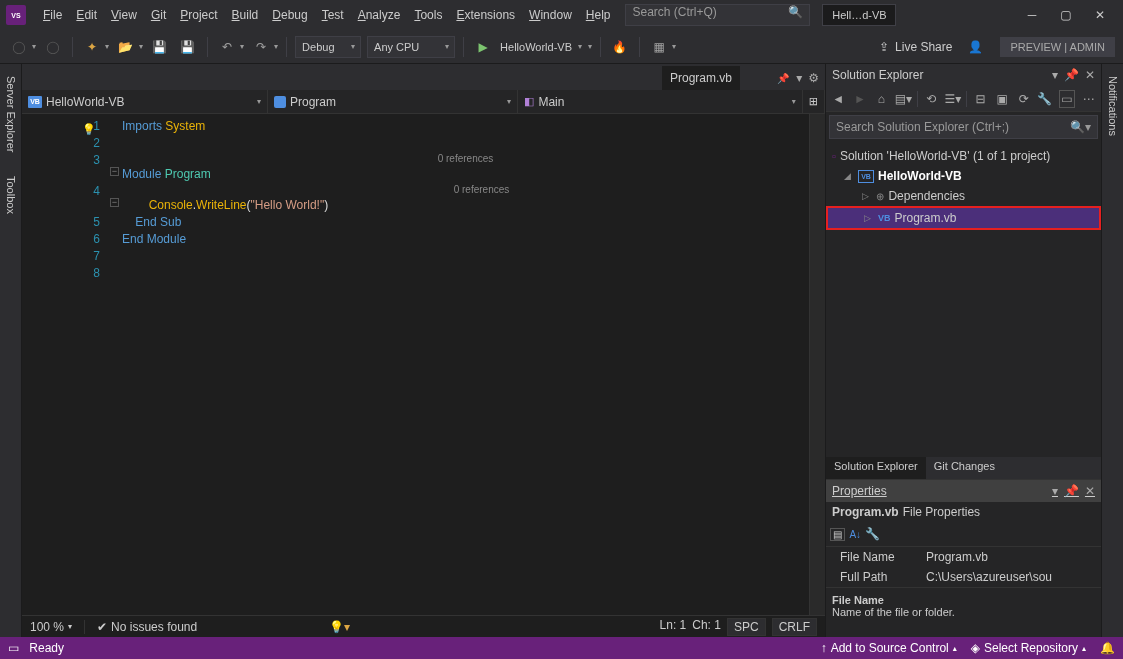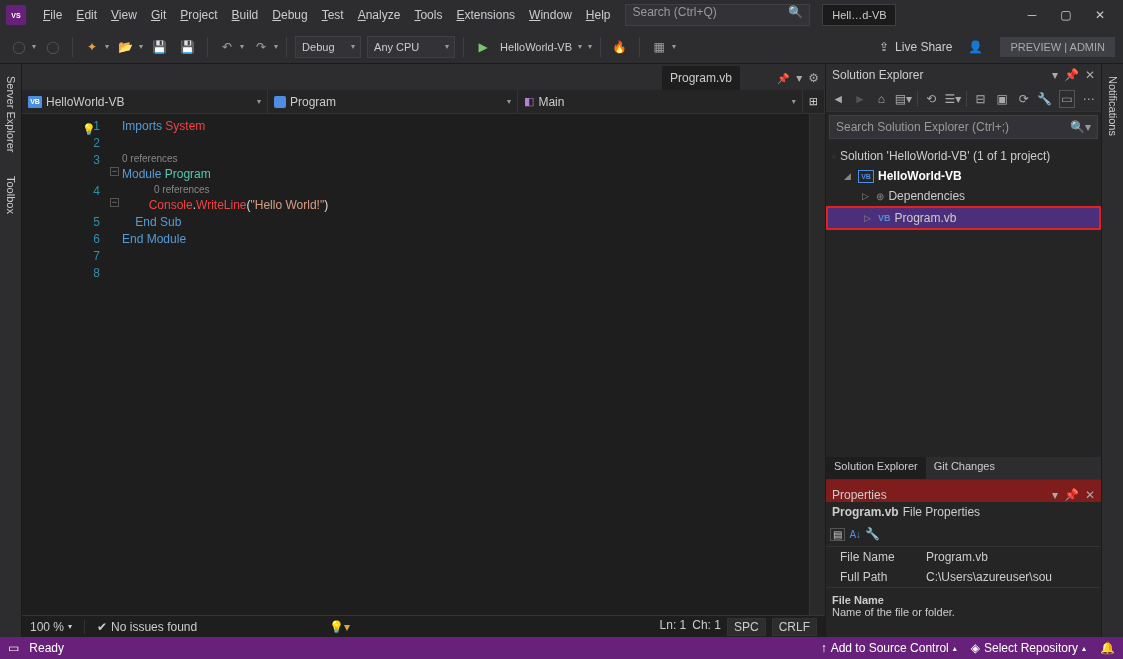--- a/index.html
+++ b/index.html
@@ -36,25 +36,25 @@
 .navstrip .vbicon { width:14px; height:12px; background:#4e8ee0; color:#fff; font-size:7px; display:flex; align-items:center; justify-content:center; border-radius:1px; font-weight:bold; }
 .navstrip .modicon { width:12px; height:12px; background:#4e8ee0; border-radius:2px; }
 .navstrip .cubicon { color:#b180d7; font-size:11px; }
 .editor { flex:1; display:flex; overflow:hidden; background:#1e1e1e; }
 .gutter { width:100px; background:#1e1e1e; text-align:right; padding-right:22px; color:#2b91af; font-family:Consolas,monospace; font-size:13px; padding-top:4px; position:relative; }
 .gutter .ln { height:17px; line-height:17px; position:relative; }
 .gutter .bulb { position:absolute; right:4px; top:3px; color:#ffcc00; font-size:11px; }
 .gutter .fold { position:absolute; left:88px; color:#888; font-size:9px; border:1px solid #555; width:9px; height:9px; line-height:7px; text-align:center; background:#1e1e1e; }
 .code { flex:1; font-family:Consolas,monospace; font-size:13px; padding-top:4px; color:#ddd; position:relative; }
 .code .line { height:17px; line-height:17px; white-space:pre; }
-.code .ref { font-size:10px; color:#888; height:14px; line-height:14px; padding-left:0; }
+.code .ref { font-size:10px; color:#888; height:14px; line-height:14px; padding-left:0;text-align:center; }
 .kw { color:#569cd6; }
 .type { color:#4ec9b0; }
 .str { color:#d69d85; }
-.ident { color:#ef4444; }
+.ident { color:#eab308; }
 .param { color:#9cdcfe; }
 .editor-vscroll { width:16px; background:#2a2a2a; border-left:1px solid #333; }
 .bottombar { height:22px; background:#1e1e1e; border-top:1px solid #333; display:flex; align-items:center; padding:0 8px; gap:12px; font-size:11px; color:#ccc; }
 .bottombar .zoom { display:flex; align-items:center; gap:4px; }
 .bottombar .noissues { display:flex; align-items:center; gap:4px; color:#7cc46f; }
 .bottombar .noissues span { color:#ccc; }
 .bottombar .right { margin-left:auto; display:flex; gap:6px; }
 .bottombar .cell { background:#2d2d30; padding:1px 6px; border:1px solid #333; }
 .rightpanel { width:276px; background:#252526; display:flex; flex-direction:column; border-left:1px solid #1b1b1c; }
 .rp-title { height:22px; background:#2d2d30; display:flex; align-items:center; padding:0 6px; color:#ccc; font-size:11px; }
@@ -72,21 +72,21 @@
 .tree .depicon { color:#888; font-size:10px; }
 .tree .vbfile { color:#4e8ee0; font-size:9px; font-weight:bold; }
 .tree .bold { font-weight:bold; color:#fff; }
 .tree .ind1 { padding-left:18px; }
 .tree .ind2 { padding-left:36px; }
 .tree .ind3 { padding-left:36px; }
 .rp-tabs { height:22px; background:#2d2d30; display:flex; }
 .rp-tabs .t { padding:3px 8px; font-size:11px; color:#ccc; }
 .rp-tabs .t.active { background:#1e1e1e; }
 .props { background:#252526; display:flex; flex-direction:column; border-top:1px solid #333; }
-.props .ptitle { height:22px; display:flex; align-items:flex-end; padding:0 6px; font-size:11px; color:#ccc; background:#7f1d1d; }
+.props .ptitle { height:22px; display:flex; align-items:center; padding:0 6px; font-size:11px; color:#ccc; background:#404040;text-decoration:underline; }
 .props .ptitle .ticons { margin-left:auto; display:flex; gap:6px; color:#aaa; font-size:9px; }
 .props .psub { padding:3px 6px; font-size:11px; color:#ccc; display:flex; gap:4px; }
 .props .psub b { font-weight:bold; }
 .props .ptoolbar { height:24px; display:flex; align-items:center; padding:0 4px; gap:4px; }
 .props .pgrid { border-top:1px solid #333; }
 .props .prow { display:flex; height:20px; align-items:center; font-size:11px; }
 .props .prow .k { width:100px; padding-left:14px; color:#ccc; }
 .props .prow .v { flex:1; color:#ccc; overflow:hidden; white-space:nowrap; }
 .props .pdesc { padding:6px; border-top:1px solid #333; height:50px; }
 .props .pdesc .h { font-weight:bold; font-size:11px; }

